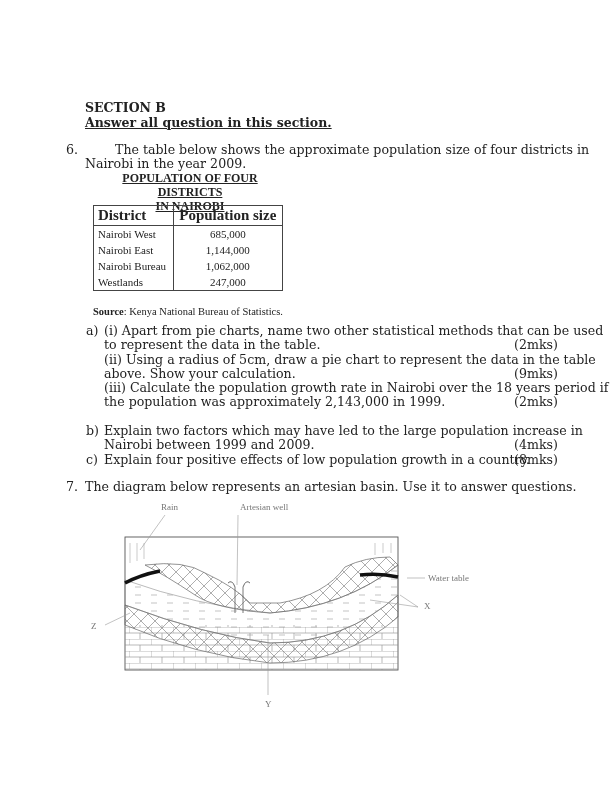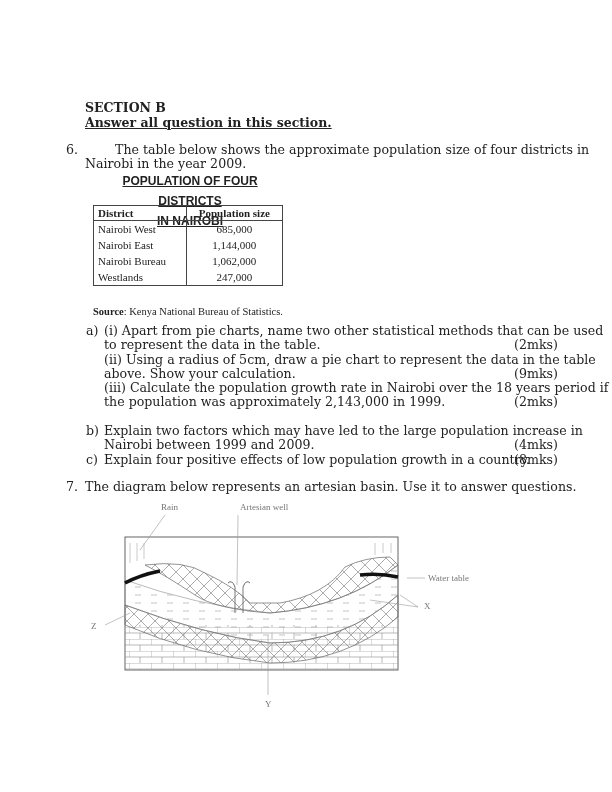--- a/index.html
+++ b/index.html
@@ -6,23 +6,23 @@
   body {
     width: 612px; height: 792px; background: #ffffff; position: relative;
     font-family: "DejaVu Serif", "Liberation Serif", serif; color: #222;
     overflow: hidden;
   }
   .abs { position: absolute; }
   .sec-title { left: 85px; top: 100px; font-weight: bold; font-size: 12.5px; font-family: "DejaVu Serif", serif; }
   .sec-sub { left: 85px; top: 115px; font-weight: bold; font-size: 12.5px; text-decoration: underline; }
   .qline { font-size: 12.6px; line-height: 15px; white-space: nowrap; }
   .num { position: absolute; font-size: 12.6px; }
-  .tbl-title { left: 95px; top: 171px; width: 190px; text-align: center; font-family: Liberation Sans, sans-serif; font-weight: bold; font-size: 12px; line-height: 20px; text-decoration: underline; }
+  .tbl-title { left: 95px; top: 171px; width: 190px; text-align: center; font-family: Liberation Serif, serif; font-weight: bold; font-size: 12px; line-height: 14px; text-decoration: underline; }
   table.pop { position: absolute; left: 93px; top: 205px; border-collapse: collapse; font-family: "Liberation Serif", serif; font-size: 11px; width: 190px; border: 1.5px solid #444; }
-  table.pop th { font-weight: bold; text-align: left; padding: 1px 4px; border: 1px solid #444; font-size: 11px; }
+  table.pop th { font-weight: bold; text-align: left; padding: 1px 4px; border: 1px solid #444; font-size: 15px; }
   table.pop th.r { text-align: center; }
   table.pop td { padding: 1px 4px; line-height: 14px; border-left: 1px solid #444; border-right: 1px solid #444; }
   table.pop td.v { text-align: center; }
   table.pop tr.total td { border-top: 1.5px solid #444; }
   .source { left: 93px; top: 306px; font-family: "Liberation Serif", serif; font-size: 10.5px; }
   .source b { font-weight: bold; }
   .marks { position: absolute; right: 54px; font-size: 12.6px; }
   .diagram { position: absolute; left: 85px; top: 495px; }
   .dlabel { font-family: "Liberation Serif", serif; font-size: 9px; fill: #777; }
 </style>

